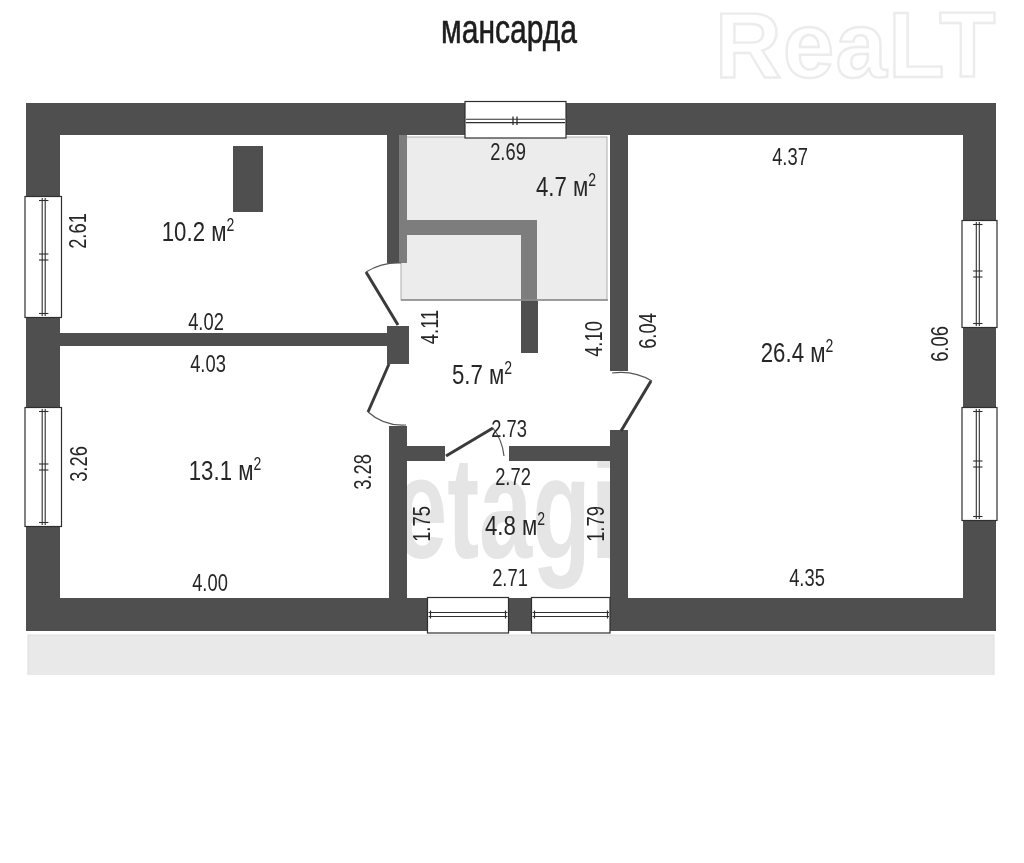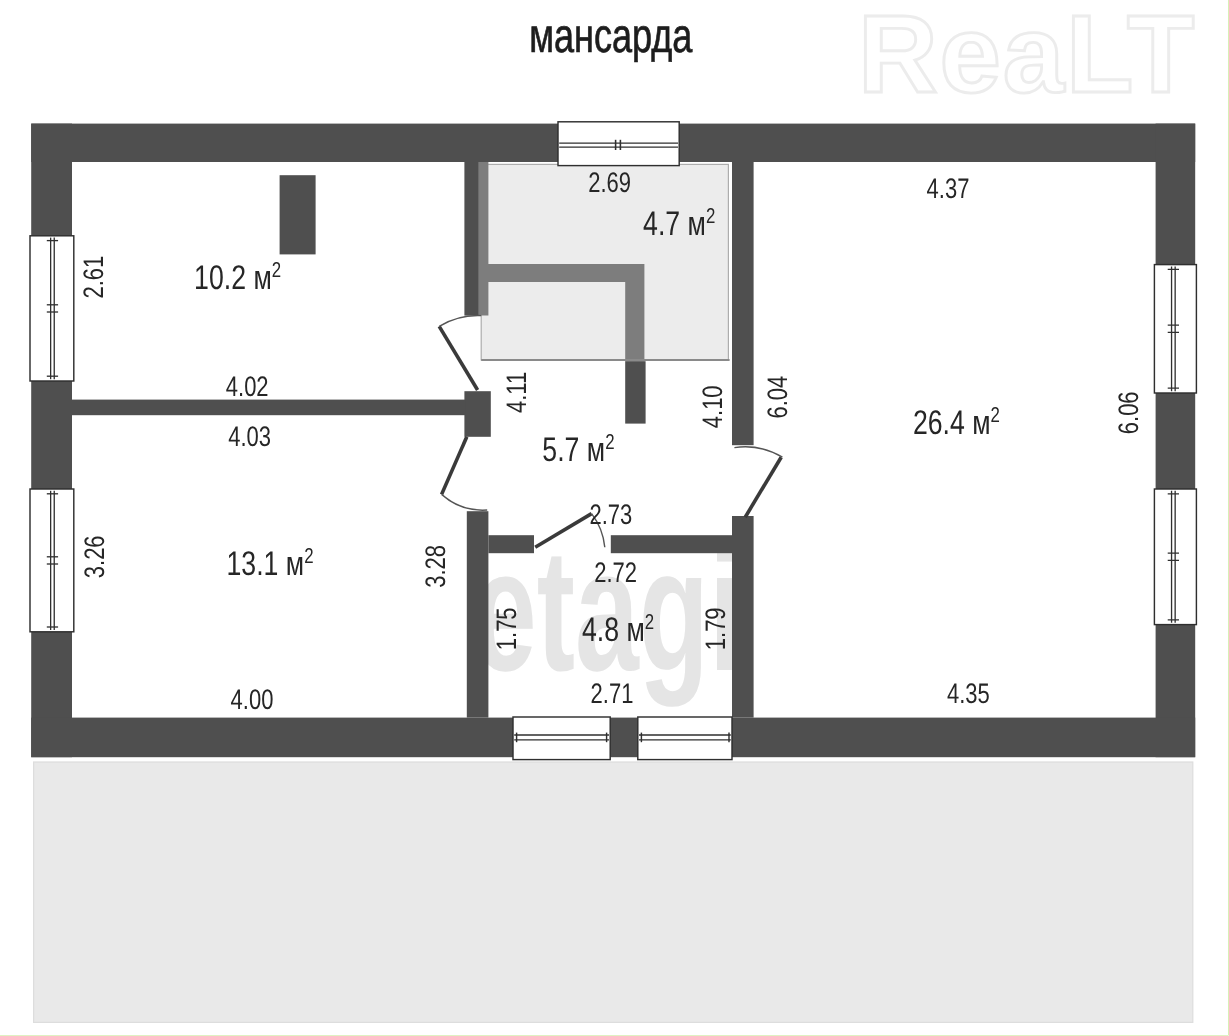--- a/index.html
+++ b/index.html
@@ -1,16 +1,16 @@
 <!DOCTYPE html>
 <html><head>
 <meta charset="utf-8">
 <style>
   html,body{margin:0;padding:0;background:#fff;}
-  .wrap{position:relative;width:1024px;height:863px;background:#84cc16;overflow:hidden;}
+  .wrap{position:relative;width:1024px;height:675px;background:#737373;overflow:hidden;}
   text{font-family:"Liberation Sans",sans-serif;}
   .dim{font-size:23.5px;fill:#262626;}
   .room{font-size:28.5px;fill:#262626;}
 </style>
 </head>
 <body>
 <div class="wrap">
 <svg width="1024" height="863" viewBox="0 0 1024 863" xmlns="http://www.w3.org/2000/svg">
 
   <rect x="0" y="0" width="1024" height="863" fill="#ffffff"></rect>

